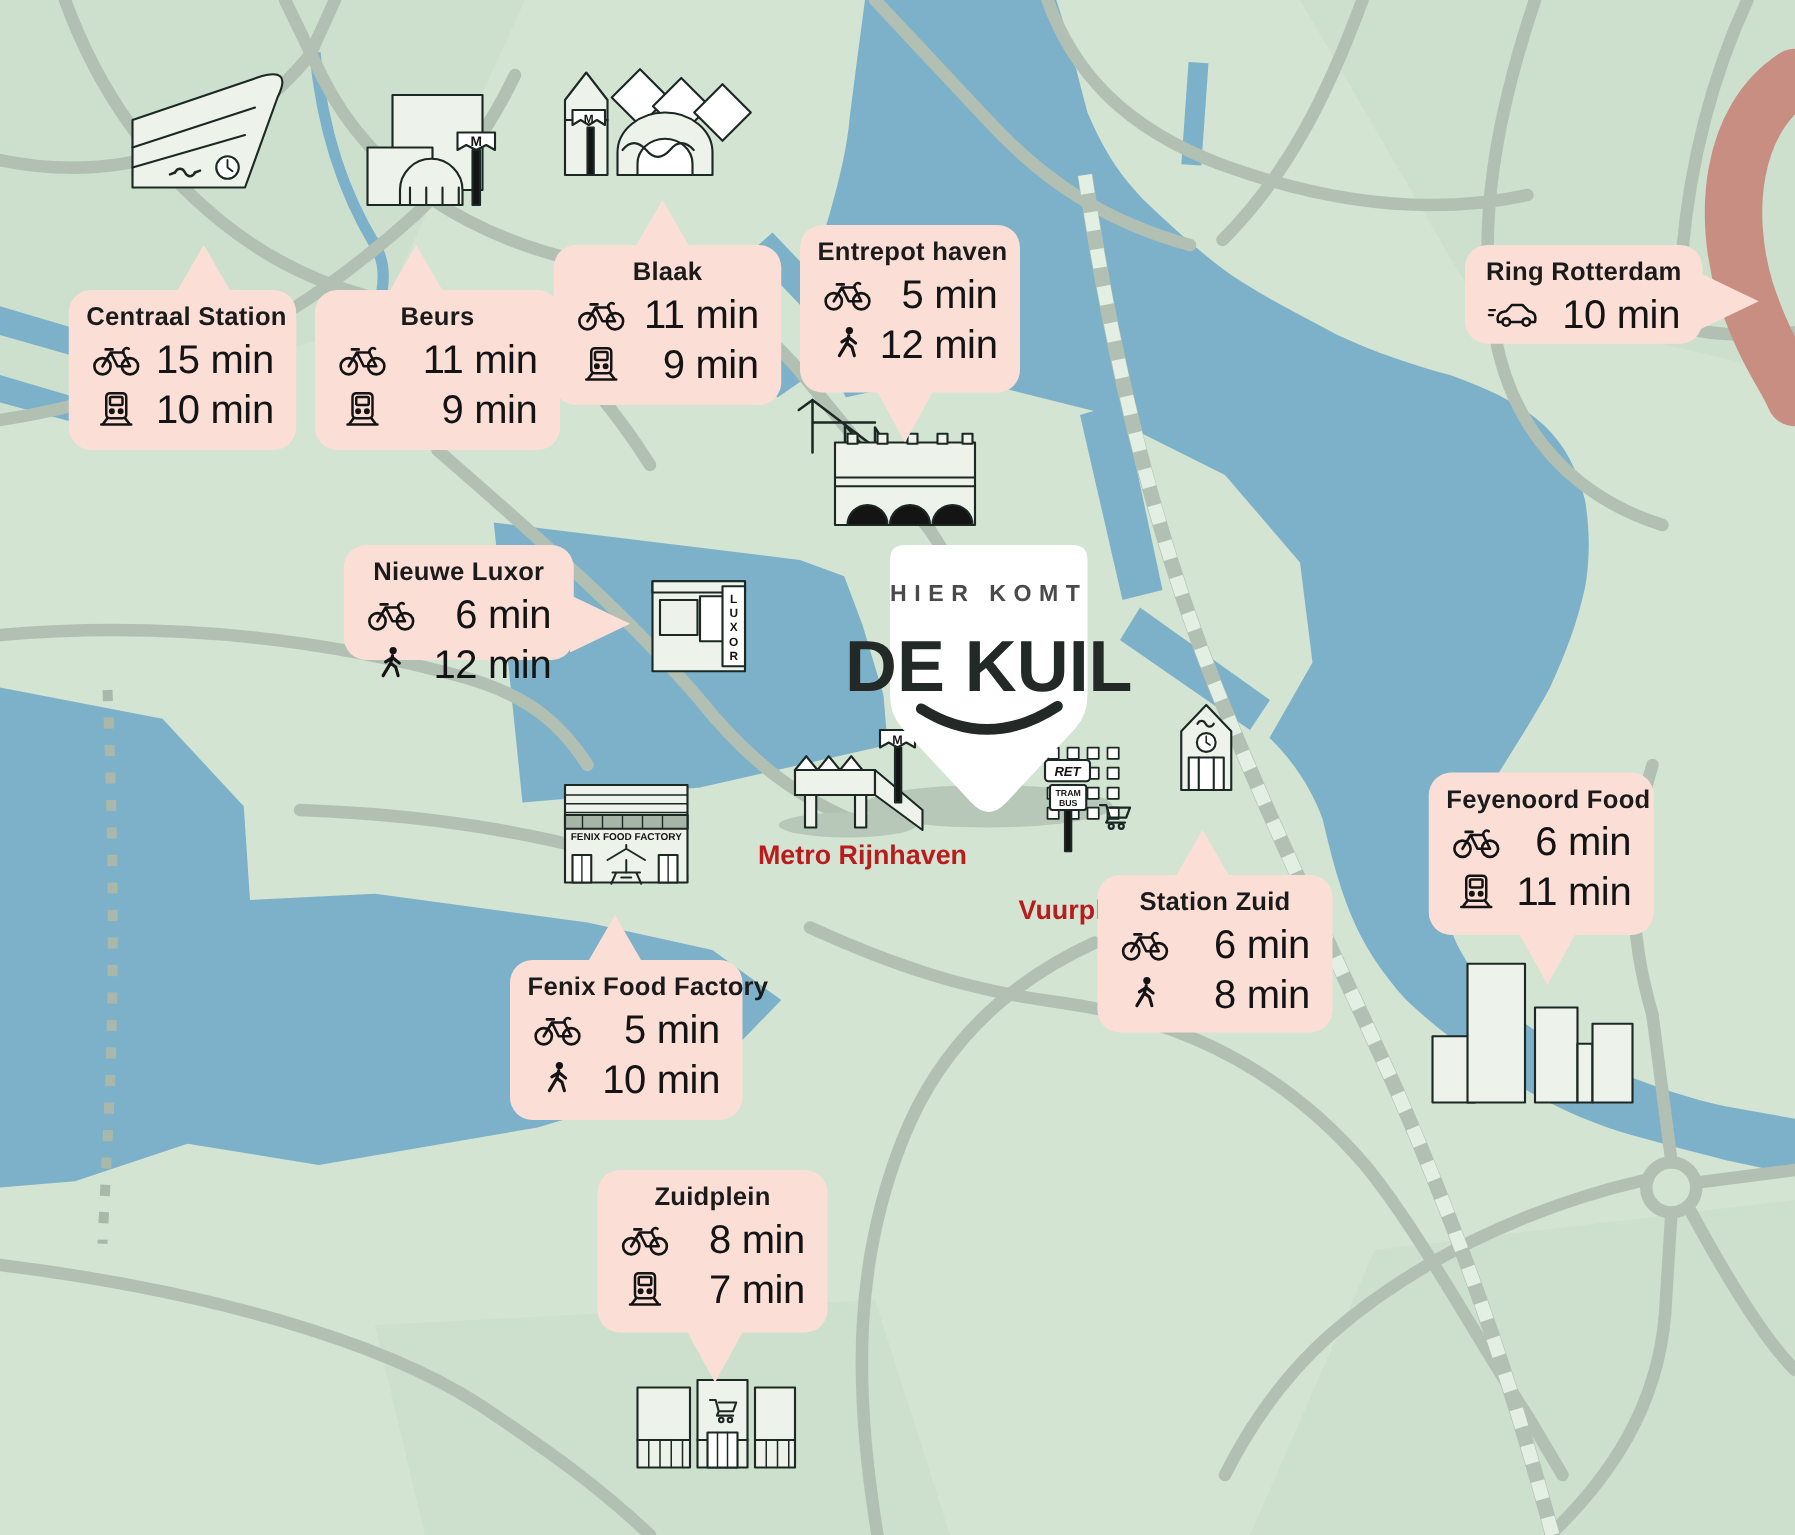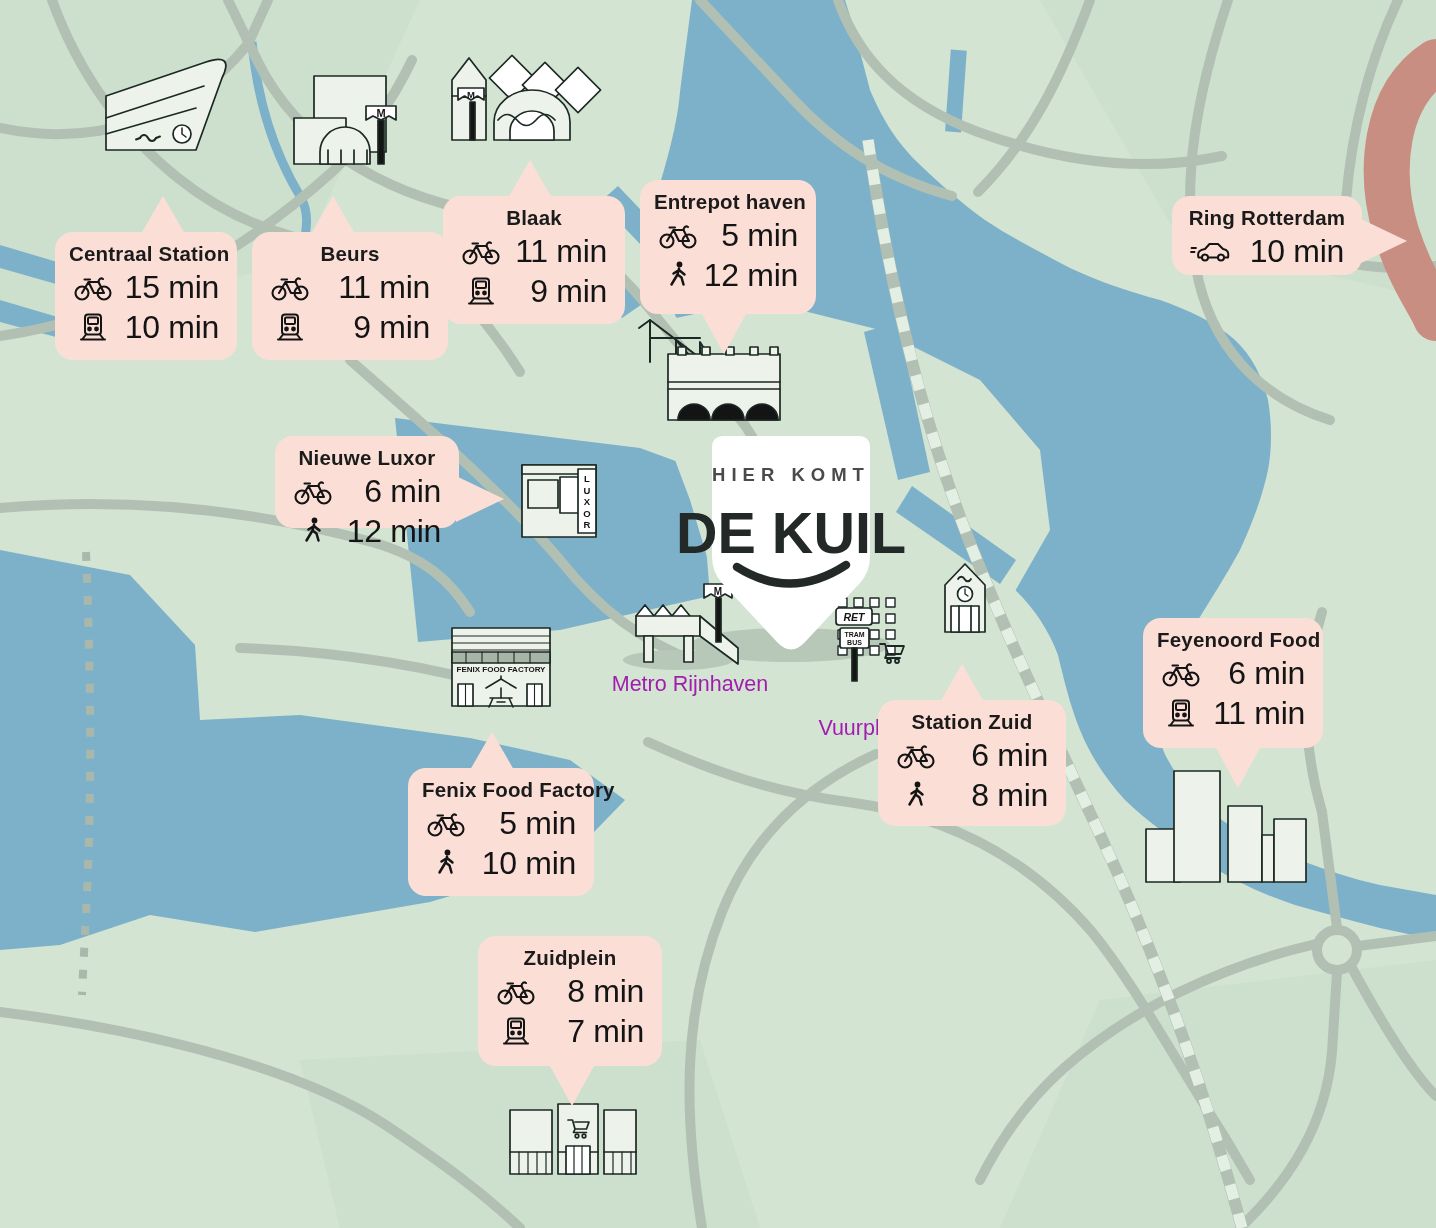--- a/index.html
+++ b/index.html
@@ -8,21 +8,21 @@
   svg.map{position:absolute;left:0;top:0;}
   .callout{position:absolute;background:#fbdfd7;border-radius:18px;padding:10px 14px 10px;box-sizing:border-box;color:#141414;}
   .c-title{text-align:center;font-size:20.5px;font-weight:600;letter-spacing:.2px;white-space:nowrap;color:#1b1b1b;}
   .c-row{display:flex;align-items:center;justify-content:space-between;height:38px;margin-top:2px;padding:0 4px;}
   .c-row svg{width:40px;height:30px;flex:none;}
   .c-val{font-size:32px;font-weight:500;letter-spacing:-.3px;white-space:nowrap;}
   .tail{position:absolute;background:#fbdfd7;}
   .tail-top{width:44px;height:38px;top:-36px;clip-path:polygon(50% 0,100% 100%,0 100%);}
   .tail-bottom{width:46px;height:42px;bottom:-40px;clip-path:polygon(0 0,100% 0,50% 100%);}
   .tail-right{width:48px;height:46px;right:-45px;clip-path:polygon(0 0,100% 50%,0 100%);}
-  .map-label{position:absolute;font-size:21.5px;font-weight:400;color:#a21caf;text-align:center;white-space:nowrap;}
+  .map-label{position:absolute;font-size:21.5px;font-weight:700;color:#b91c1c;text-align:center;white-space:nowrap;}
 </style>
 </head>
 <body>
 
 <div class="stage">
 
 <svg class="map" width="1436" height="1228" viewBox="0 0 1436 1228">
   <defs>
     <symbol id="i-bike" viewBox="0 0 40 30">
       <g fill="none" stroke="#141414" stroke-width="2.1" stroke-linecap="round" stroke-linejoin="round">

